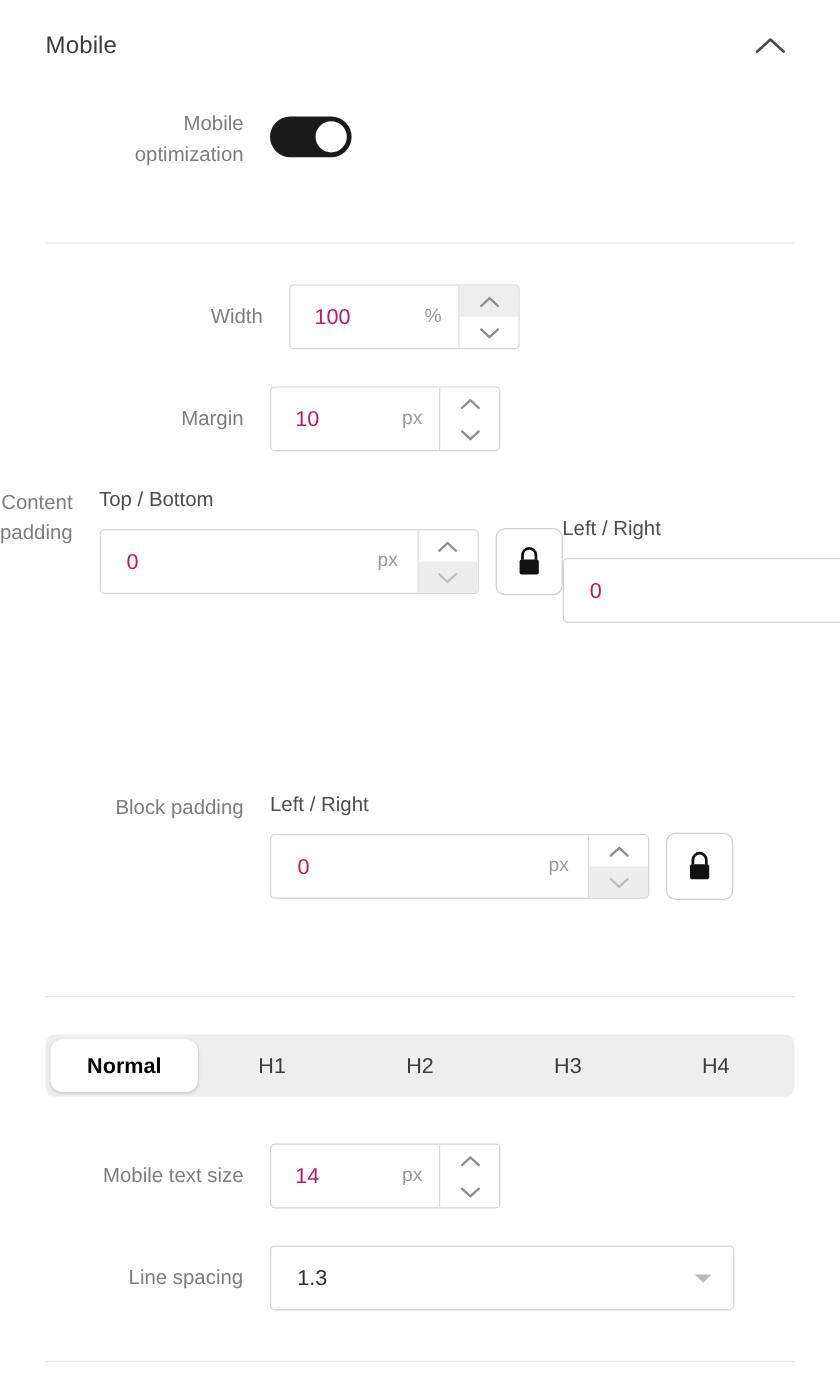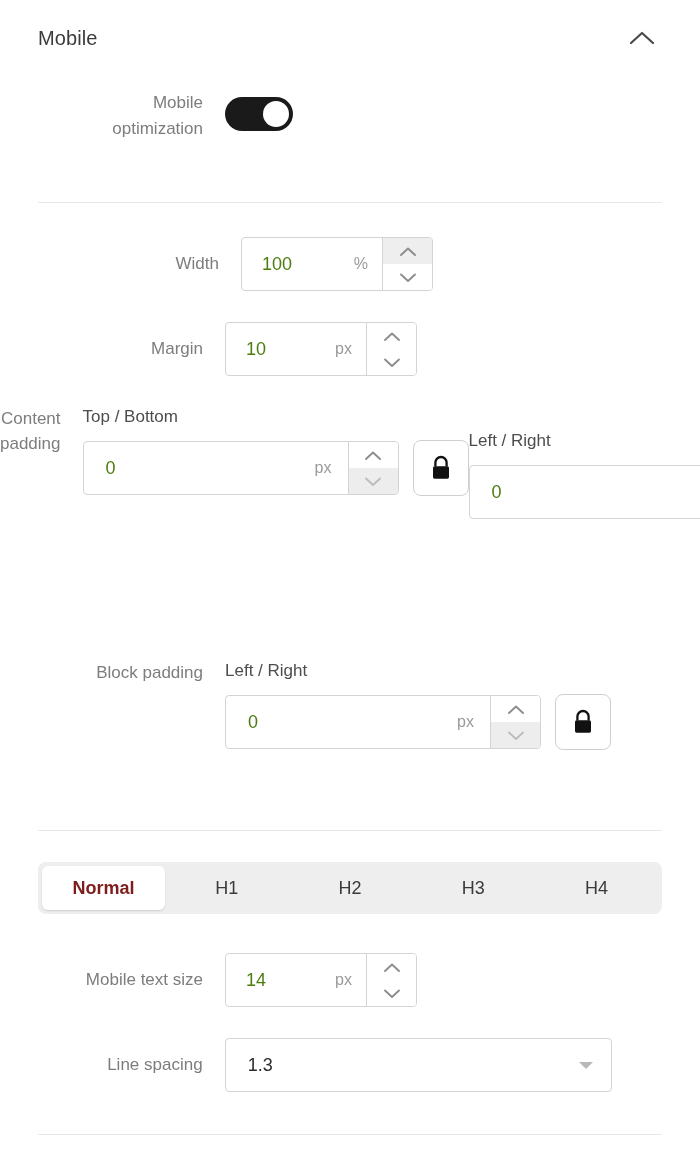--- a/index.html
+++ b/index.html
@@ -113,21 +113,21 @@
 
   .numfield .value-area {
     flex: 1 1 auto;
     display: flex;
     align-items: center;
     padding: 0 0 0 20px;
     min-width: 0;
   }
   .numfield .value {
     font-size: 18px;
-    color: #4d7c0f;
+    color: #be185d;
     flex: 1 1 auto;
   }
   .numfield .unit {
     font-size: 16px;
     color: #9a9a9a;
     padding-right: 14px;
     flex: 0 0 auto;
   }
   .numfield.wide .value-area { padding-left: 22px; }
   .numfield.wide .unit { padding-right: 16px; }
@@ -215,22 +215,23 @@
     color: #3a3a3a;
     border-radius: 6px;
     cursor: pointer;
     background: transparent;
     border: none;
     font-family: inherit;
   }
   .tab.active {
     background: #ffffff;
     font-weight: bold;
-    color: #7f1d1d;
+    color: #000000;
     box-shadow: 0 1px 2px rgba(0,0,0,.13);
+    border-radius: 10px;
   }
 
   
   .row-textsize { left: 0; top: 953px; width: 596px; align-items: center; }
   .row-textsize .row-label { line-height: 54px; padding-right: 22px; }
 
   .row-linespacing { left: 0; top: 1038px; width: 612px; align-items: center; }
   .row-linespacing .row-label { line-height: 54px; padding-right: 22px; }
 
   .select-field {

